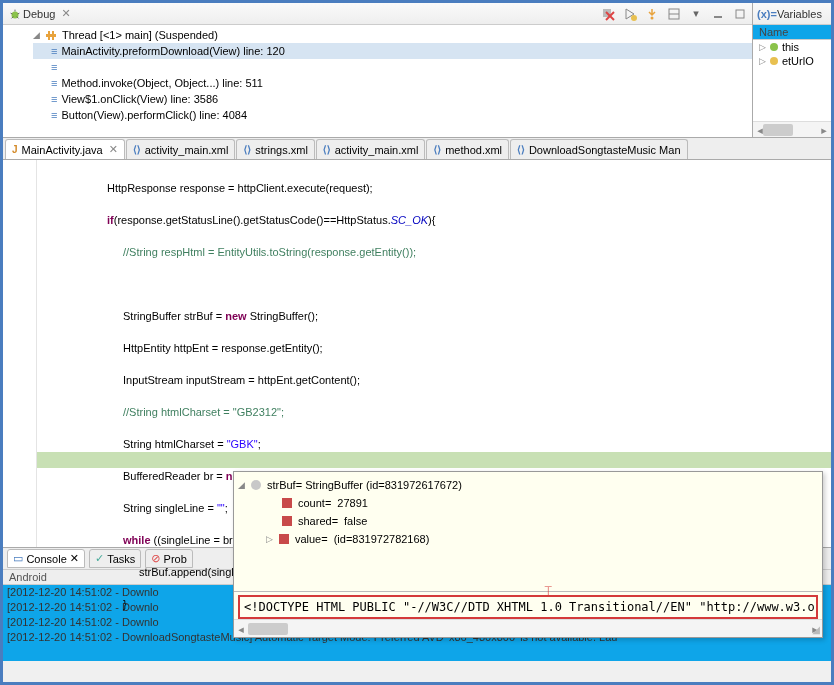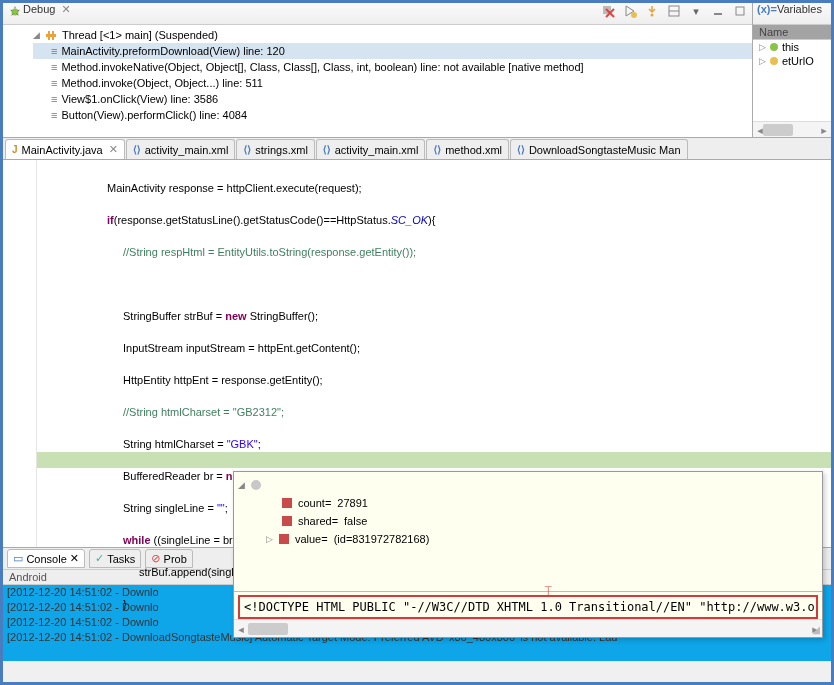--- a/index.html
+++ b/index.html
@@ -2,37 +2,37 @@
 <html><head>
 <meta charset="utf-8">
 <style>
 * { box-sizing: border-box; margin: 0; padding: 0; font-family: "Segoe UI", Tahoma, sans-serif; font-size: 11px; }
 body { background: #f0f0f0; width: 834px; height: 685px; overflow: hidden; border: 3px solid #4a7dbf; position: relative; }
 
 .debug-panel { display: flex; height: 135px; border-bottom: 1px solid #aaa; }
 .debug-left { width: 750px; border-right: 1px solid #aaa; background: #fff; display: flex; flex-direction: column; }
 .debug-right { flex: 1; background: #fff; display: flex; flex-direction: column; }
 
-.view-header { background: linear-gradient(#fafafa,#eee); height: 22px; display: flex; align-items: flex-start; padding: 0 4px; border-bottom: 1px solid #ccc; }
+.view-header { background: linear-gradient(#fafafa,#eee); height: 22px; display: flex; align-items: center; padding: 0 4px; border-bottom: 1px solid #ccc; }
 .view-header .title { font-weight: normal; color: #333; }
 .view-header .close-x { margin-left: 6px; color: #888; }
 .view-header .spacer { flex: 1; }
 .toolbar-icons { display: flex; gap: 6px; align-items: center; }
 .ti { width: 16px; height: 16px; display: inline-flex; align-items: center; justify-content: center; color: #666; }
 
 .tree { padding: 2px 0 0 30px; overflow: hidden; background: #fff; flex: 1; }
 .tree-row { display: flex; align-items: center; height: 16px; gap: 4px; padding-left: 0; }
 .tree-row.indent1 { padding-left: 18px; }
 .tree-row.sel { background: #d6e4f2; }
 .thread-ico { color: #e8a33d; }
 .frame-ico { color: #4a7dbf; font-weight: bold; }
 .tree-row span.txt { white-space: nowrap; }
 
 .vars-area { flex: 1; background: #fff; }
-.vars-hdr { background: #a3a3a3; border-bottom: 1px solid #ccc; padding: 1px 6px; color: #444; }
+.vars-hdr { background: #0ea5e9; border-bottom: 1px solid #ccc; padding: 1px 6px; color: #444; }
 .vars-row { display: flex; align-items: center; gap: 4px; padding: 1px 6px; }
 .tri { color: #888; font-size: 9px; }
 .dot-g { width: 8px; height: 8px; background: #8bc34a; border-radius: 50%; }
 .dot-y { width: 8px; height: 8px; background: #e8c050; border-radius: 50%; }
 .hscroll { height: 16px; background: #f4f4f4; border-top: 1px solid #ddd; position: relative; }
 .hscroll .thumb { position: absolute; left: 10px; top: 2px; height: 12px; width: 30px; background: #ccc; border-radius: 2px; }
 .hscroll .arr { position: absolute; top: 0; width: 14px; height: 16px; display: flex; align-items: center; justify-content: center; color: #888; }
 .hscroll .arr.l { left: 0; } .hscroll .arr.r { right: 0; }
 
 .editor-tabs { display: flex; background: #eee; border-bottom: 1px solid #aaa; height: 22px; align-items: flex-end; padding-left: 2px; }
@@ -150,21 +150,20 @@
             </svg>
         </span>
         <span class="txt">Thread [&lt;1&gt; main] (Suspended)</span>
       </div>
       <div class="tree-row indent1 sel">
         <span class="frame-ico">≡</span>
         <span class="txt">MainActivity.preformDownload(View) line: 120</span>
       </div>
       <div class="tree-row indent1">
         <span class="frame-ico">≡</span>
-        <span class="txt">Method.invokeNative(Object, Object[], Class, Class[], Class, int, boolean) line: not available [native method]</span>
       </div>
       <div class="tree-row indent1">
         <span class="frame-ico">≡</span>
         <span class="txt">Method.invoke(Object, Object...) line: 511</span>
       </div>
       <div class="tree-row indent1">
         <span class="frame-ico">≡</span>
         <span class="txt">View$1.onClick(View) line: 3586</span>
       </div>
       <div class="tree-row indent1">
@@ -225,27 +224,27 @@
     <span class="file-ico-x">⟨⟩</span>
     <span>DownloadSongtasteMusic Man</span>
   </div>
 </div>
 
 <div class="editor">
   <div class="gutter"></div>
   <div class="fold-bar"></div>
   <div class="hl-line" style="top:292px"></div>
   <div class="code">
-<div class="cl indent0">MainActivity response = httpClient.execute(request);</div>
+<div class="cl indent0">HttpResponse response = httpClient.execute(request);</div>
 <div class="cl indent0"><span class="kw">if</span>(response.getStatusLine().getStatusCode()==HttpStatus.<span class="fld">SC_OK</span>){</div>
 <div class="cl indent1"><span class="cm">//String respHtml = EntityUtils.toString(response.getEntity());</span></div>
 <div class="cl indent1">&nbsp;</div>
 <div class="cl indent1">StringBuffer strBuf = <span class="kw">new</span> StringBuffer();</div>
+<div class="cl indent1">HttpEntity httpEnt = response.getEntity();</div>
 <div class="cl indent1">InputStream inputStream = httpEnt.getContent();</div>
-<div class="cl indent1">HttpEntity httpEnt = response.getEntity();</div>
 <div class="cl indent1"><span class="cm">//String htmlCharset = "GB2312";</span></div>
 <div class="cl indent1">String htmlCharset = <span class="st">"GBK"</span>;</div>
 <div class="cl indent1">BufferedReader br = <span class="kw">new</span> BufferedReader(<span class="kw">new</span> InputStreamReader(inputStream, htmlCharset));</div>
 <div class="cl indent1">String singleLine = <span class="st">""</span>;</div>
 <div class="cl indent1"><span class="kw">while</span> ((singleLine = br.readLine()) != <span class="kw">null</span>) {</div>
 <div class="cl indent2">strBuf.append(singleLine);</div>
 <div class="cl indent1">}</div>
 <div class="cl indent1">&nbsp;</div>
 
 
@@ -254,20 +253,21 @@
 
 
   </div>
 </div>
 
 <div class="hover-pop">
   <div class="hover-tree">
     <div class="hover-row">
       <span class="tri">◢</span>
       <span class="circ-g"></span>
+      <span class="lbl">strBuf= StringBuffer  (id=831972617672)</span>
     </div>
     <div class="hover-row ind1">
       <span style="width:10px"></span>
       <span class="sq-r"></span>
       <span>count=</span>
       <span>27891</span>
     </div>
     <div class="hover-row ind1">
       <span style="width:10px"></span>
       <span class="sq-r"></span>

